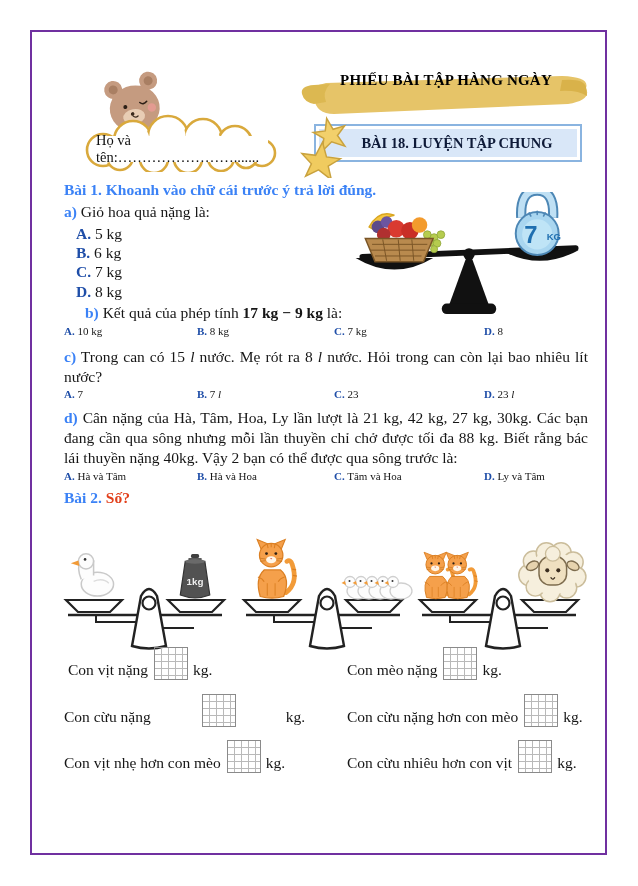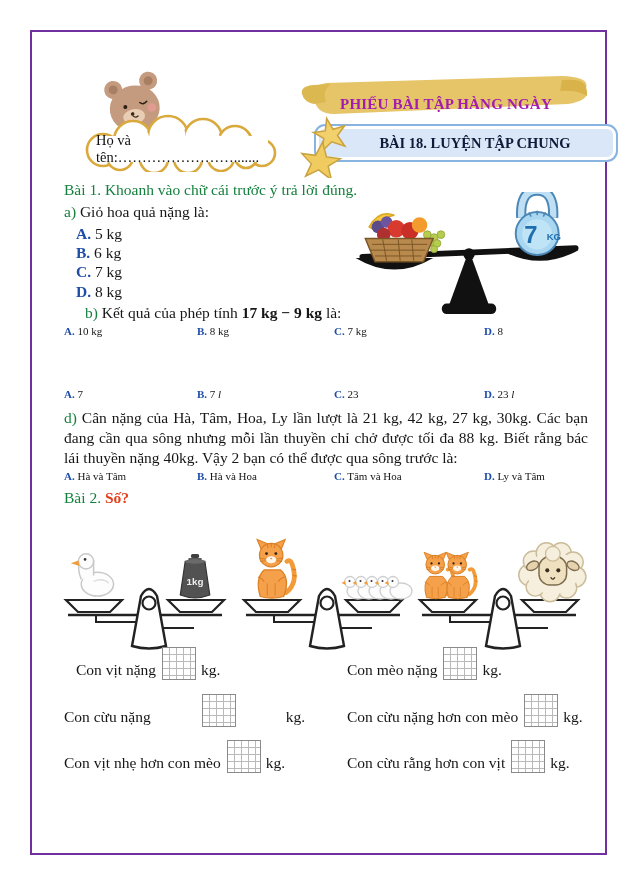--- a/index.html
+++ b/index.html
@@ -5,27 +5,27 @@
   * { margin:0; padding:0; box-sizing:border-box; }
   html,body { width:638px; height:886px; background:#ffffff; }
   body { font-family:"Liberation Serif","DejaVu Serif",serif; color:#161616; position:relative; }
   .sheet { position:absolute; left:30px; top:30px; width:577px; height:825px; border:2px solid #7030a0; background:#fff; }
 
   
   .bear-wrap { position:absolute; left:70px; top:40px; width:70px; height:64px; transform:rotate(-10deg); }
   .name-cloud { position:absolute; left:46px; top:82px; width:212px; height:58px; }
   .name-label { position:absolute; left:64px; top:100px; width:180px; font-size:14.5px; color:#111; }
   .banner { position:absolute; left:268px; top:42px; width:292px; height:44px; }
-  .banner-title { position:absolute; left:268px; top:64px; width:292px; text-align:center; font-weight:bold; font-size:15px; color:#a21caf; letter-spacing:.2px; }
-  .lesson-box { position:absolute; left:282px; top:92px; width:304px; height:38px; background:#d9e7f8; border:2px solid #8ab4e0; border-radius:11px; box-shadow:inset 0 0 0 3px #ffffff; display:flex; align-items:center; justify-content:center; }
+  .banner-title { position:absolute; left:268px; top:40px; width:292px; text-align:center; font-weight:bold; font-size:15px; color:#000000; letter-spacing:.2px; }
+  .lesson-box { position:absolute; left:282px; top:92px; width:268px; height:38px; background:#d9e7f8; border:2px solid #8ab4e0; border-radius:0; box-shadow:inset 0 0 0 3px #ffffff; display:flex; align-items:center; justify-content:center; }
   .lesson-title { font-weight:bold; font-size:14.5px; color:#0e1a38; padding-left:18px; }
   .stars { position:absolute; left:-16px; top:-10px; width:58px; height:62px; }
 
   
-  .blue { color:#15803d; font-weight:normal; }
+  .blue { color:#3b82f6; font-weight:bold; }
   .red { color:#e2401c; font-weight:bold;margin-top:12px; }
   .abs { position:absolute; }
   .txt { font-size:15.5px; line-height:20px; }
   .just { text-align:justify; }
   .opt-letter { color:#1f4ea8; font-weight:bold; }
   .opt-row { position:absolute; left:32px; width:524px; display:flex; font-size:11px; }
   .opt-row .c1 { width:133px; } .opt-row .c2 { width:137px; } .opt-row .c3 { width:150px; } .opt-row .c4 { flex:1; }
   .vopts { position:absolute; left:44px; font-size:15.5px; line-height:19.2px; }
   .lit { font-style:italic; }
 
@@ -172,20 +172,24 @@
     <span class="blue">b)</span>
     <span>Kết quả của phép tính </span><b>17 kg − 9 kg</b><span> là:</span>
   </div>
   <div class="opt-row" style="top:293px;">
     <span class="c1"><span class="opt-letter">A.</span> <span>10 kg</span></span>
     <span class="c2"><span class="opt-letter">B.</span> <span>8 kg</span></span>
     <span class="c3"><span class="opt-letter">C.</span> <span>7 kg</span></span>
     <span class="c4"><span class="opt-letter">D.</span> <span>8</span></span>
   </div>
 
+  <div class="abs txt just" style="left:32px; top:315px; width:524px;">
+    <span class="blue">c)</span>
+    <span>Trong can có 15 </span><span class="lit">l</span><span> nước. Mẹ rót ra 8 </span><span class="lit">l</span><span> nước. Hỏi trong can còn lại bao nhiêu lít nước?</span>
+  </div>
   <div class="opt-row" style="top:356px;">
     <span class="c1"><span class="opt-letter">A.</span> <span>7</span></span>
     <span class="c2"><span class="opt-letter">B.</span> <span>7 </span><span class="lit">l</span></span>
     <span class="c3"><span class="opt-letter">C.</span> <span>23</span></span>
     <span class="c4"><span class="opt-letter">D.</span> <span>23 </span><span class="lit">l</span></span>
   </div>
 
   <div class="abs txt just" style="left:32px; top:376px; width:524px;">
     <span class="blue">d)</span>
     <span>Cân nặng của Hà, Tâm, Hoa, Ly lần lượt là 21 kg, 42 kg, 27 kg, 30kg. Các bạn đang cần qua sông nhưng mỗi lần thuyền chỉ chở được tối đa 88 kg. Biết rằng bác lái thuyền nặng 40kg. Vậy 2 bạn có thể được qua sông trước là:</span>
@@ -317,21 +321,21 @@
               <use href="#cat"></use>
             </g>
         </g>
         <g transform="translate(102,30) scale(0.92)">
             <use href="#sheep"></use>
           </g>
       </g>
     </svg>
   </div>
 
-  <div class="ans-row" style="left:44px; top:610px;">
+  <div class="ans-row" style="left:36px; top:610px;">
     <span>Con vịt nặng</span>
     <span class="grid-box"></span>
     <span>kg.</span>
   </div>
   <div class="ans-row" style="left:315px; top:610px;">
     <span>Con mèo nặng</span>
     <span class="grid-box"></span>
     <span>kg.</span>
   </div>
 
@@ -345,18 +349,18 @@
     <span class="grid-box"></span>
     <span>kg.</span>
   </div>
 
   <div class="ans-row" style="left:32px; top:703px;">
     <span>Con vịt nhẹ hơn con mèo</span>
     <span class="grid-box"></span>
     <span>kg.</span>
   </div>
   <div class="ans-row" style="left:315px; top:703px;">
-    <span>Con cừu rằng hơn con vịt</span>
+    <span>Con cừu nhiêu hơn con vịt</span>
     <span class="grid-box"></span>
     <span>kg.</span>
   </div>
 
 </div>
 
 </body></html>

